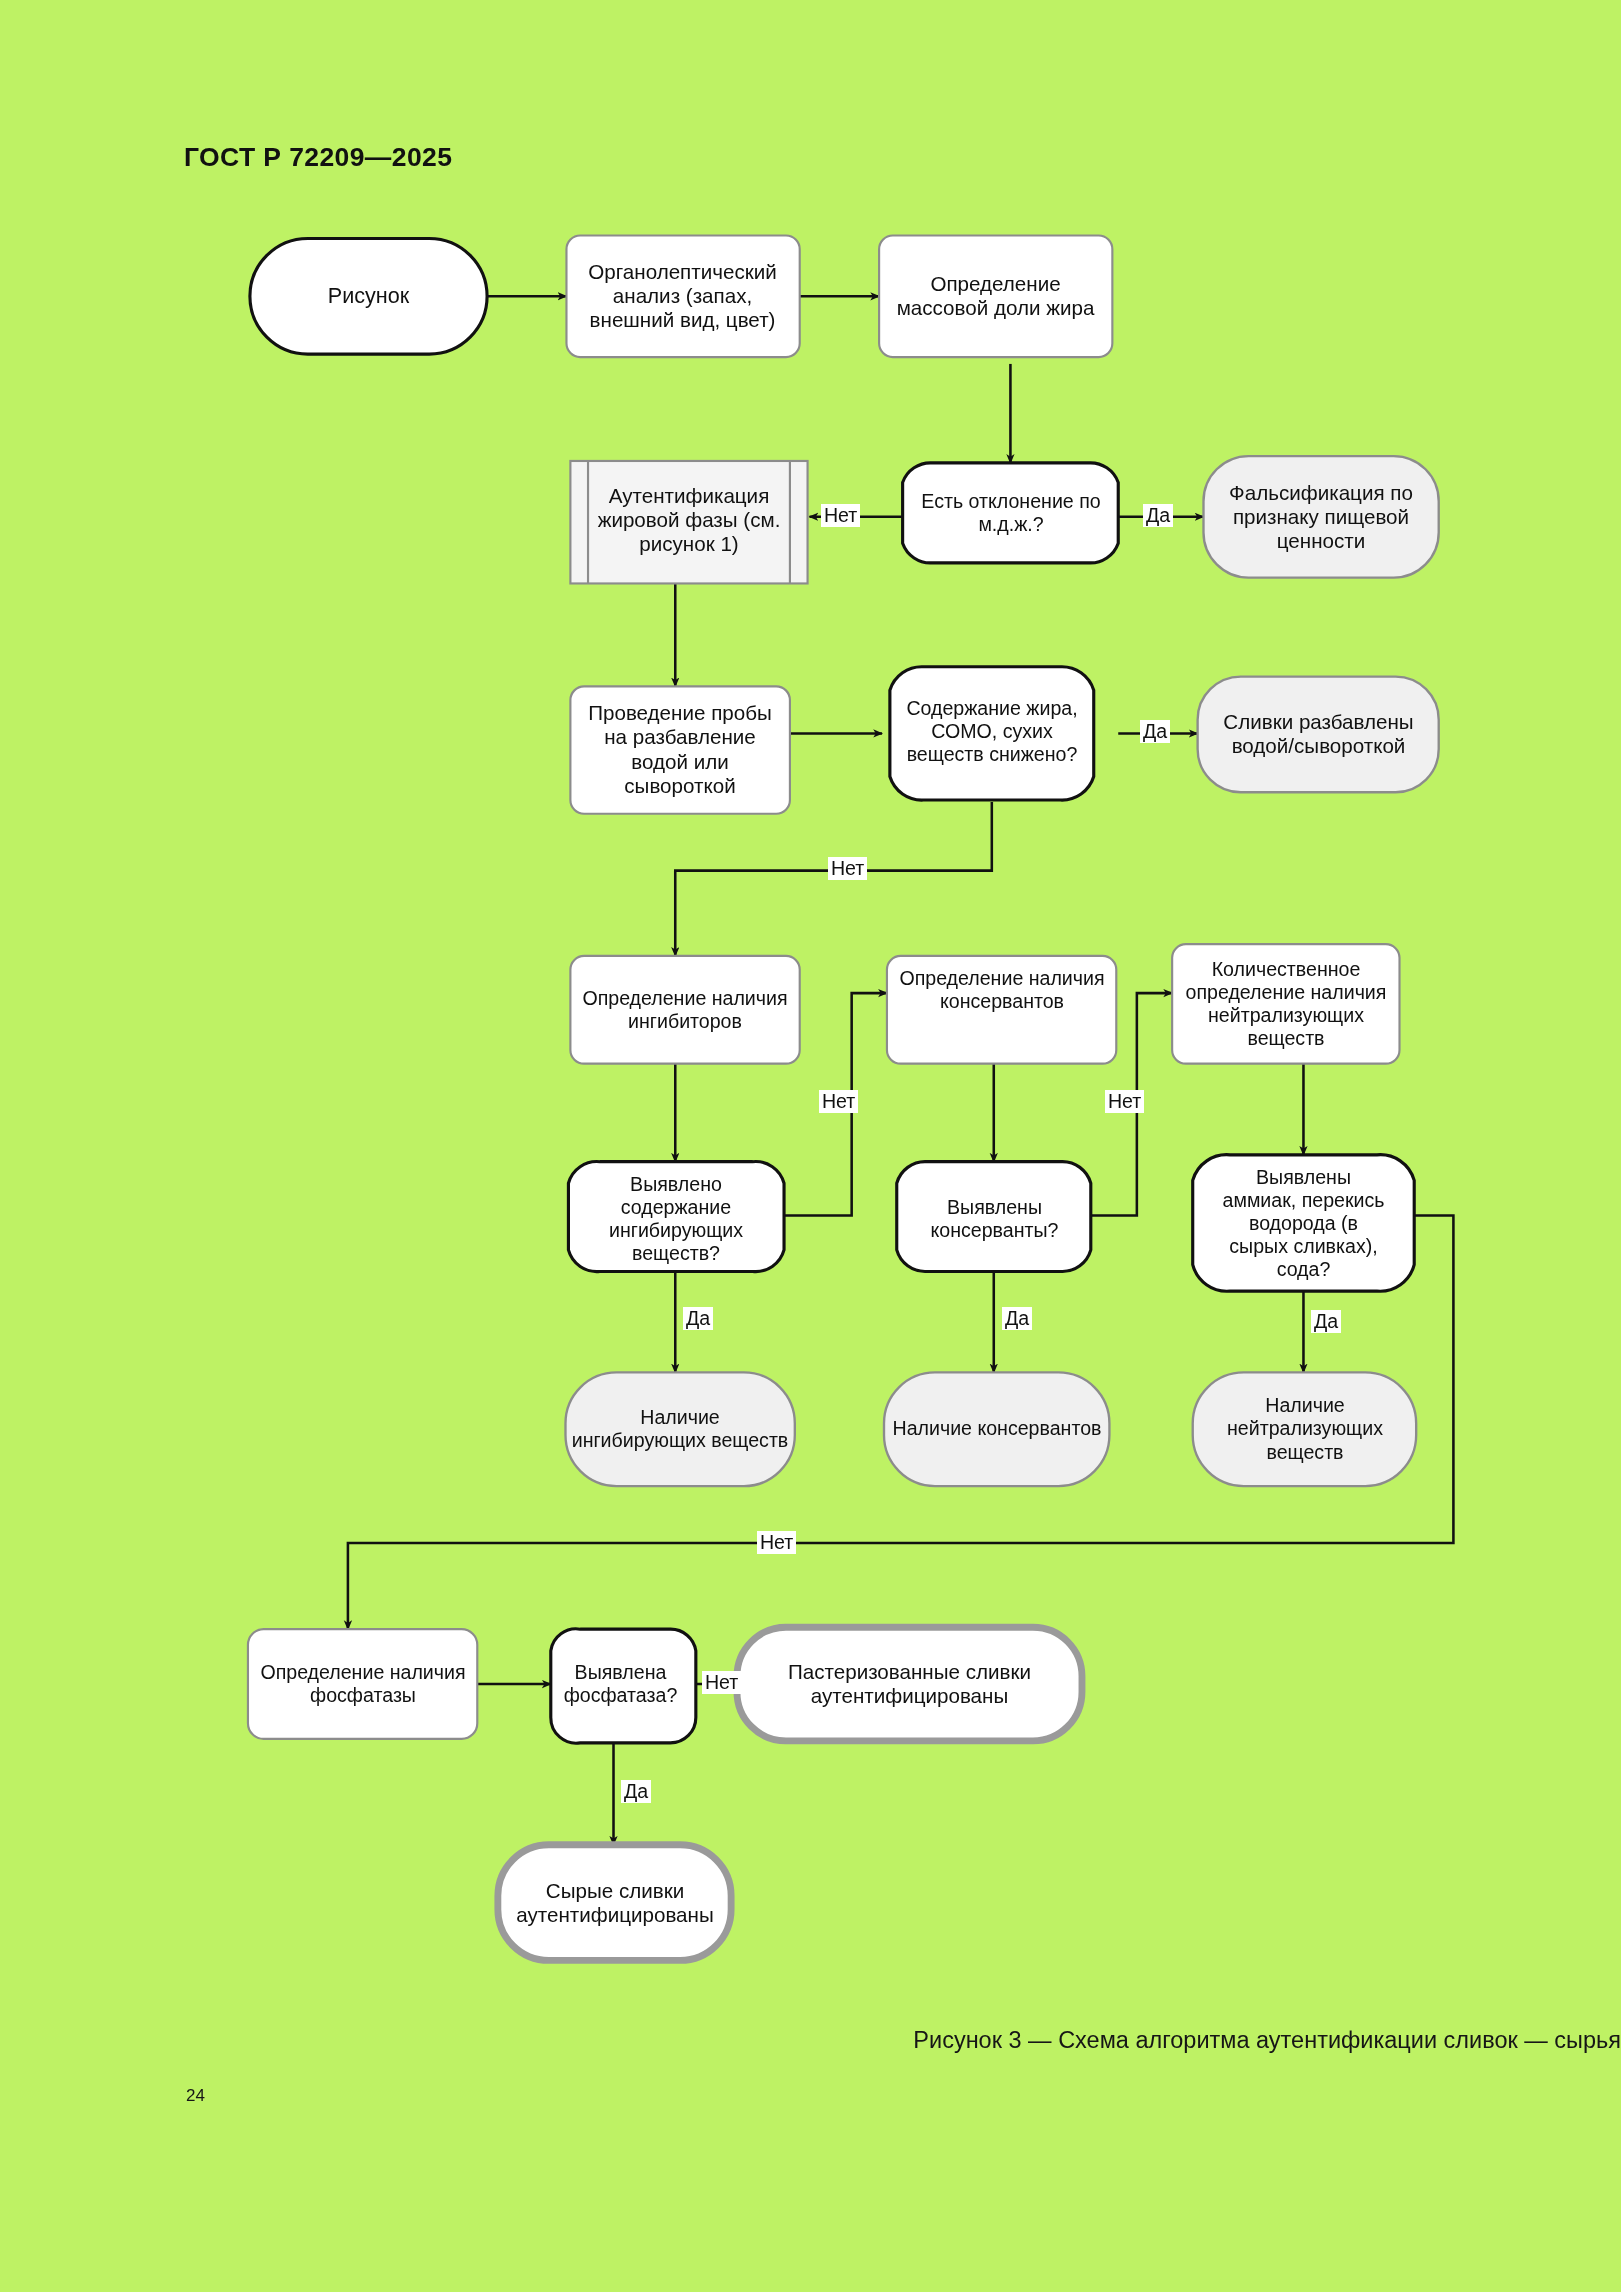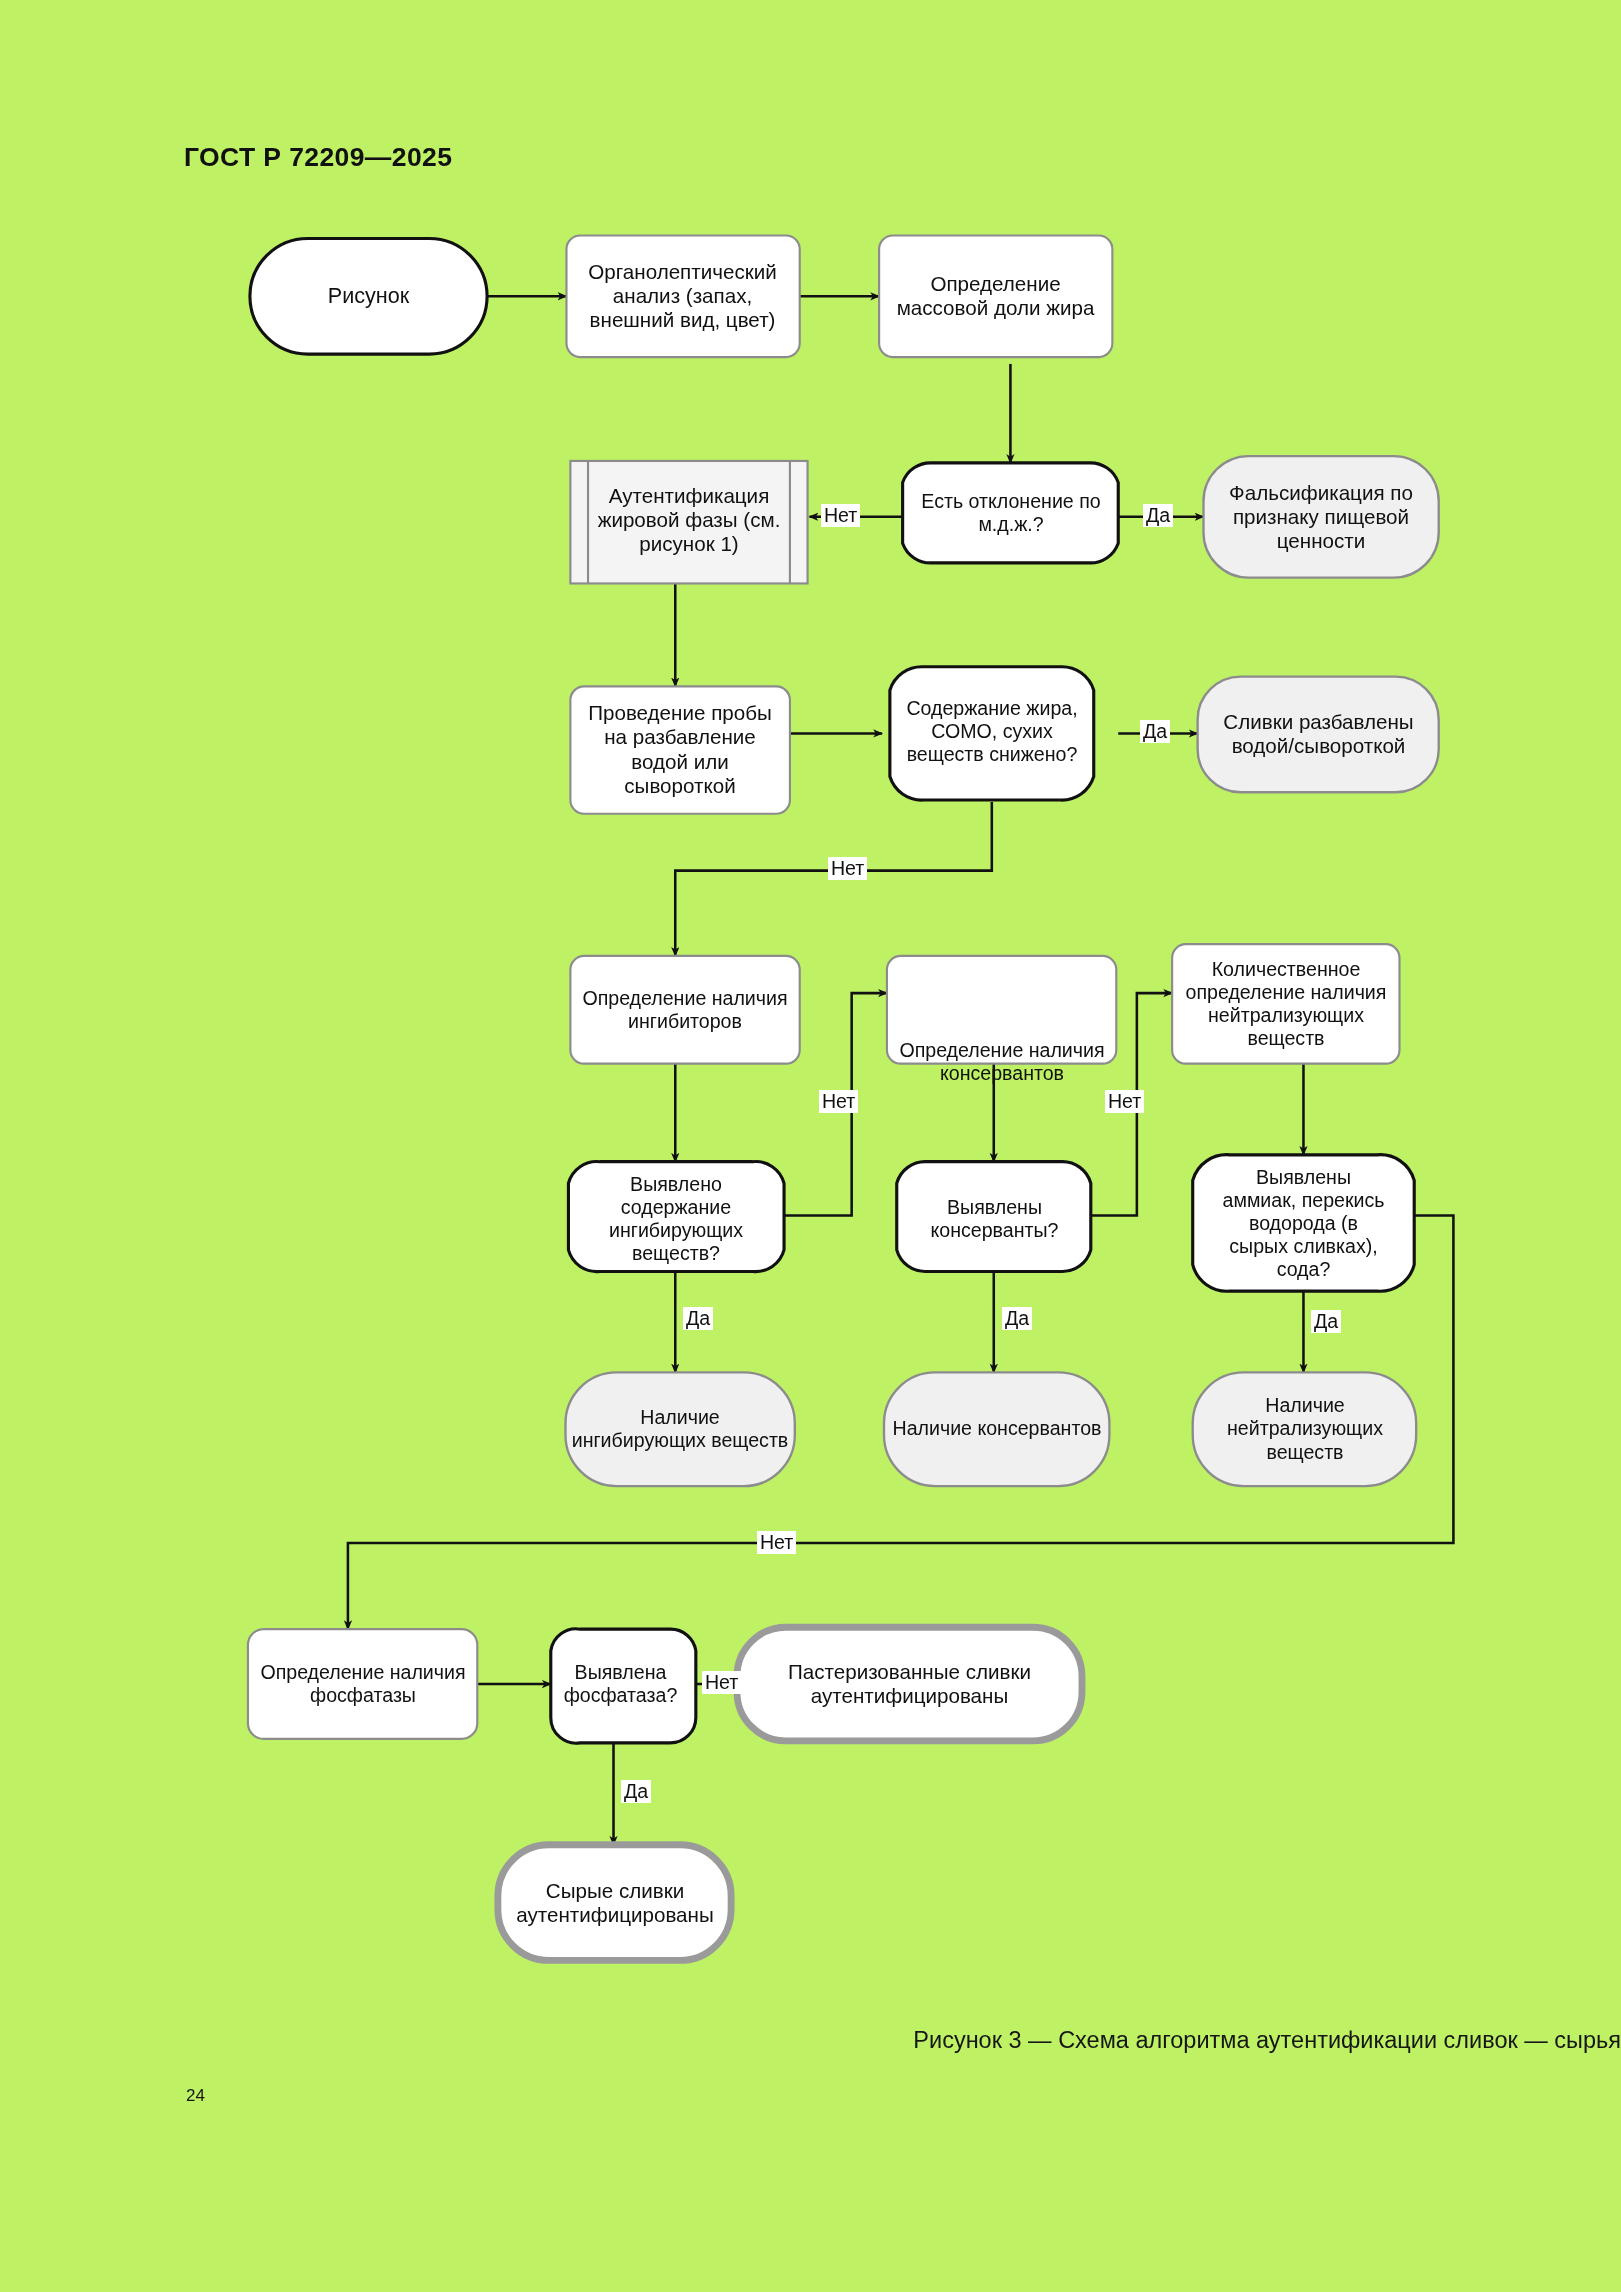--- a/index.html
+++ b/index.html
@@ -187,21 +187,21 @@
   </div>
 
   <div class="nlabel fs22" style="left:1206px;top:676px;width:225px;height:116px;text-align:center;">
     <span>Сливки разбавлены водой/сывороткой</span>
   </div>
 
   <div class="nlabel fs21" style="left:574px;top:956px;width:222px;height:108px;">
     <span>Определение наличия ингибиторов</span>
   </div>
 
-  <div class="nlabel fs21" style="left:891px;top:1008px;width:222px;height:108px;">
+  <div class="nlabel fs21" style="left:891px;top:936px;width:222px;height:108px;">
     <span>Определение наличия консервантов</span>
   </div>
 
   <div class="nlabel fs21" style="left:1178px;top:944px;width:216px;height:120px;">
     <span>Количественное определение наличия нейтрализующих веществ</span>
   </div>
 
   <div class="nlabel fs21" style="left:588px;top:1166px;width:176px;height:106px;">
     <span>Выявлено содержание ингибирующих веществ?</span>
   </div>

